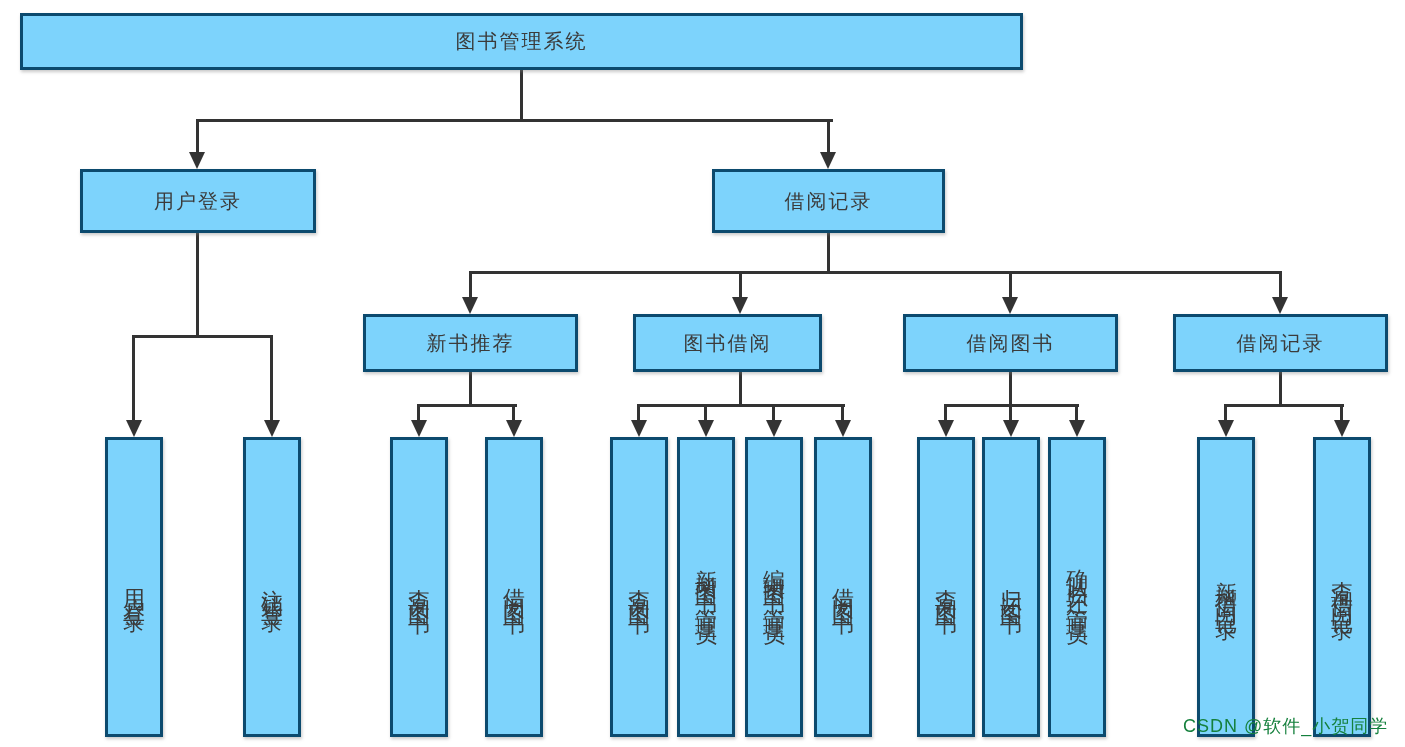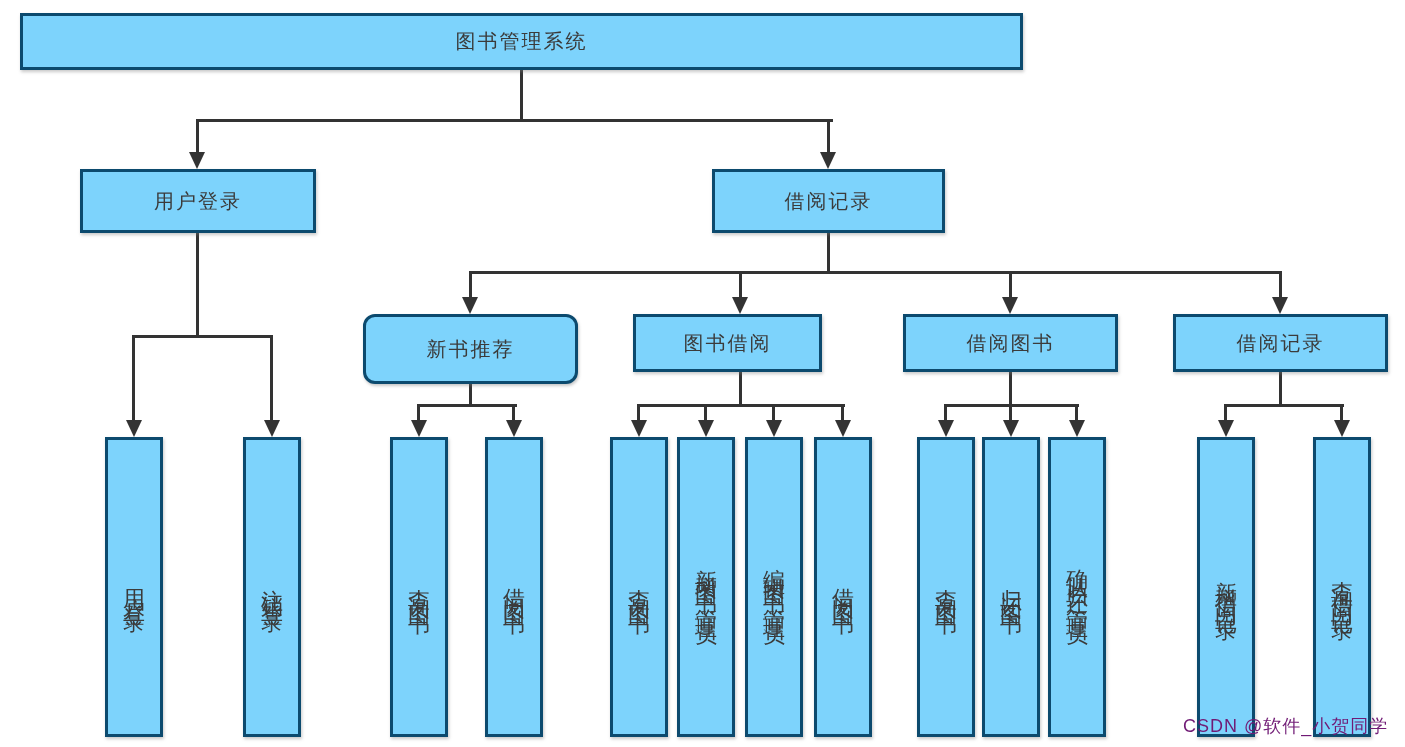--- a/index.html
+++ b/index.html
@@ -22,33 +22,33 @@
   .line{position:absolute;background:#333333;z-index:1;}
   .arrow{
     position:absolute;width:0;height:0;z-index:1;
     border-left:8px solid transparent;border-right:8px solid transparent;
     border-top:17px solid #333333;
   }
   
   .n-root{left:20px;top:13px;width:1003px;height:57px;}
   .n-l2a{left:80px;top:169px;width:236px;height:64px;}
   .n-l2b{left:712px;top:169px;width:233px;height:64px;}
-  .n-l3a{left:363px;top:314px;width:215px;height:70px;border-radius:12px;}
+  .n-l3a{left:363px;top:314px;width:215px;height:58px;}
   .n-l3b{left:633px;top:314px;width:189px;height:58px;}
   .n-l3c{left:903px;top:314px;width:215px;height:58px;}
   .n-l3d{left:1173px;top:314px;width:215px;height:58px;}
   .leaf{top:437px;width:58px;height:300px;}
   .lf0{left:105px;}  .lf1{left:243px;}
   .lf2{left:390px;}  .lf3{left:485px;}
   .lf4{left:610px;}  .lf5{left:677px;} .lf6{left:745px;} .lf7{left:814px;}
   .lf8{left:917px;}  .lf9{left:982px;} .lf10{left:1048px;}
   .lf11{left:1197px;} .lf12{left:1313px;}
   .watermark{
     position:absolute;left:1183px;top:714px;z-index:9;
-    font-size:18px;letter-spacing:1px;color:#701a75;white-space:nowrap;
+    font-size:18px;letter-spacing:1px;color:#15803d;white-space:nowrap;
   }
 </style>
 </head>
 <body>
 
 <div class="stage">
 
   <div class="line" style="left:520px;top:70px;width:3px;height:52px"></div>
   <div class="line" style="left:196px;top:119px;width:637px;height:3px"></div>
   <div class="line" style="left:196px;top:119px;width:3px;height:36px"></div>

